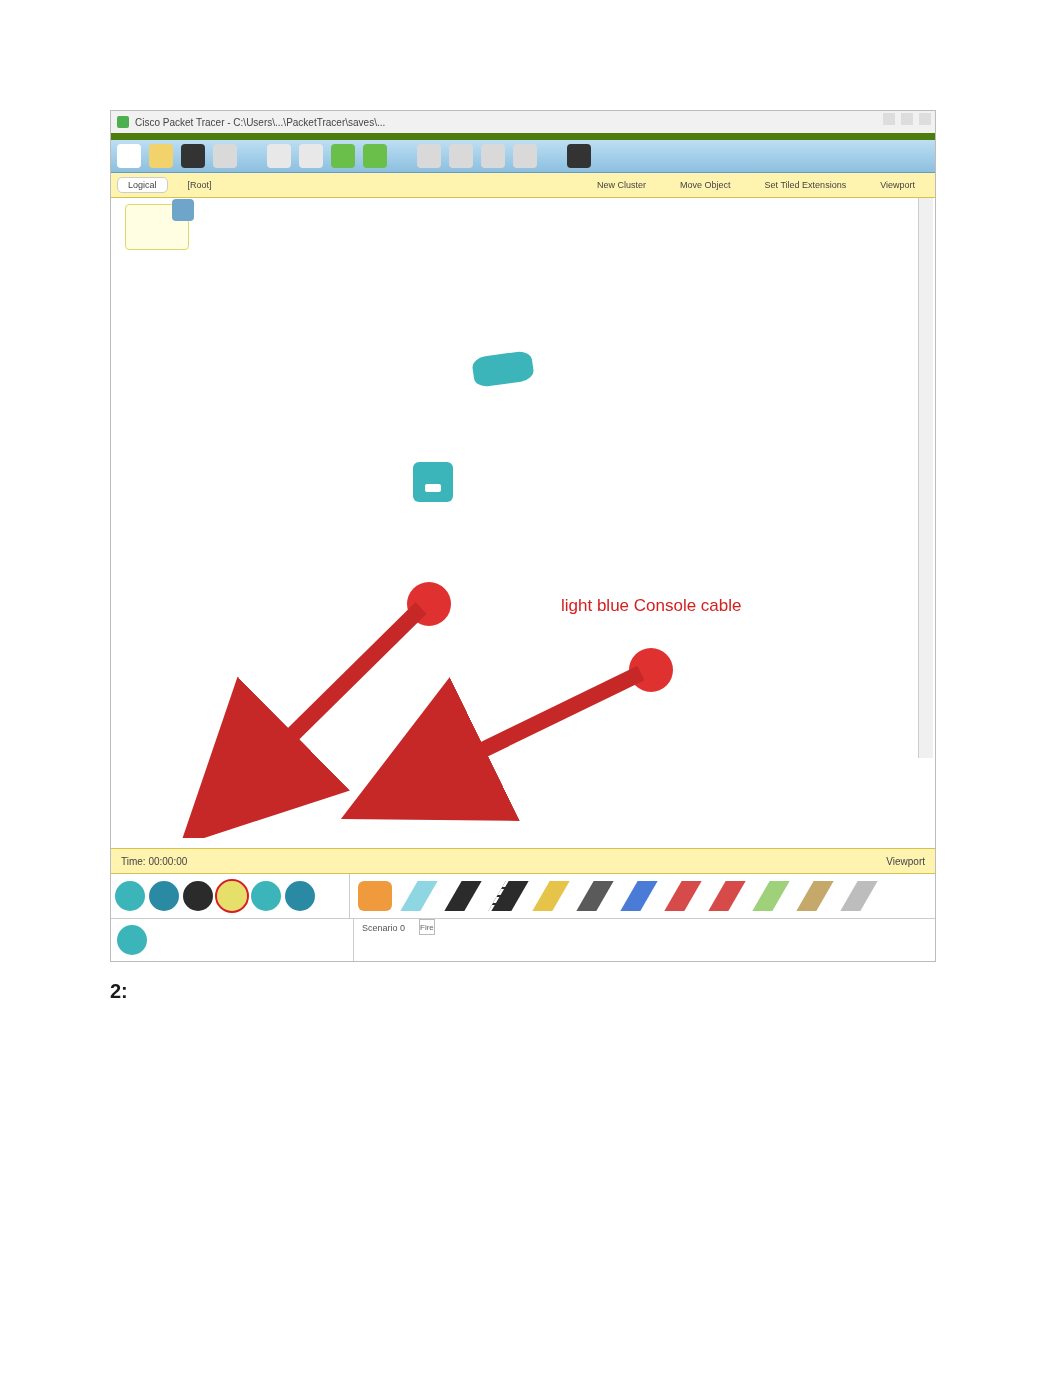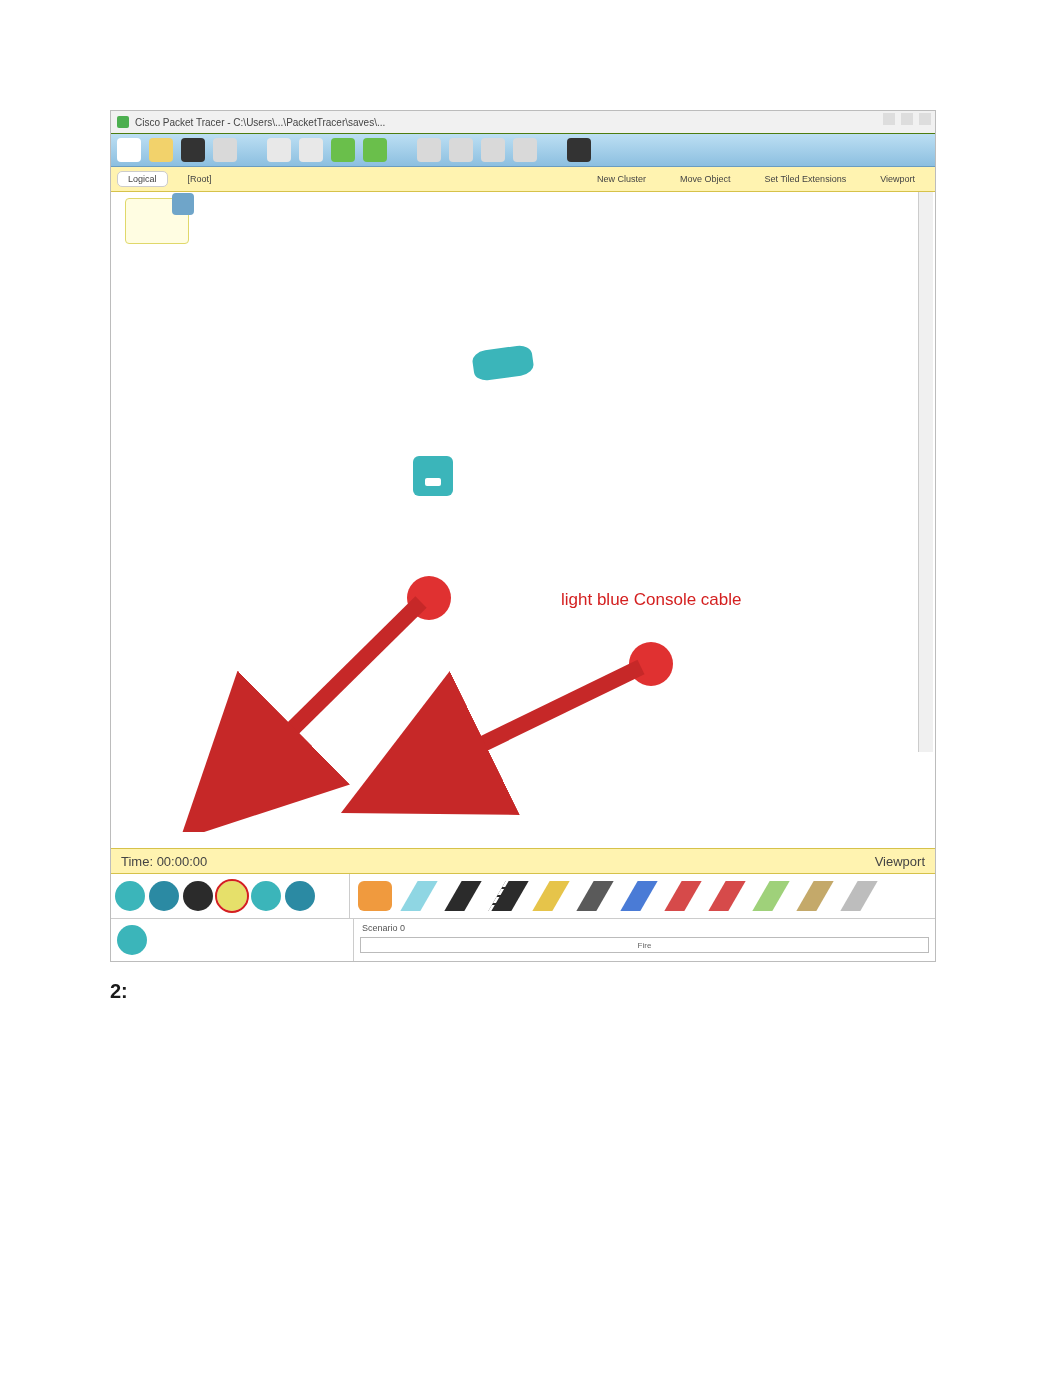--- a/index.html
+++ b/index.html
@@ -1,18 +1,18 @@
 <!DOCTYPE html>
 <html><head>
 <meta charset="utf-8">
 <style>
   html,body{margin:0;padding:0;background:#fff;font-family:Arial,Helvetica,sans-serif;width:1062px;height:1377px;overflow:hidden}
   .page{position:relative;width:1062px;height:1377px}
   .app{position:absolute;left:110px;top:110px;width:824px;height:850px;border:1px solid #bcbcbc;background:#fff}
-  .titlebar{height:22px;background:#f1f1f1;display:flex;align-items:center;padding:0 6px;font-size:10px;color:#444;border-bottom:1px solid #4d7c0f;position:relative}
+  .titlebar{height:22px;background:#f1f1f1;display:flex;align-items:center;padding:0 6px;font-size:10px;color:#444;border-bottom:7px solid #4d7c0f;position:relative}
   .titlebar .icon{width:12px;height:12px;background:#4caf50;border-radius:2px;margin-right:6px}
   .titlebar .ctrls{position:absolute;right:4px;top:2px;display:flex;gap:6px}
   .titlebar .ctrls span{width:12px;height:12px;background:#ddd;display:inline-block}
   .menubar{height:18px;display:flex;gap:18px;padding:2px 10px;font-size:10px;color:#333;border-bottom:1px solid #ccc}
   .toolbar1{height:32px;background:linear-gradient(#bcdff3,#8cbfe0);display:flex;align-items:center;padding:0 6px;gap:8px;border-bottom:1px solid #6a9cc0}
   .toolbar1 .btn{width:24px;height:24px;border-radius:4px;display:flex;align-items:center;justify-content:center;font-size:14px}
   .toolbar1 .gap{width:14px}
   .tab-row{height:24px;background:#fff3b0;display:flex;align-items:center;gap:6px;padding:0 6px;border-bottom:1px solid #d6c24a;font-size:9px;color:#444}
   .tab-row .tabbox{background:#fff;border:1px solid #ccc;border-radius:5px;padding:2px 10px}
   .tab-row .tab-label{padding:2px 14px}
@@ -20,32 +20,32 @@
   .note{position:absolute;left:14px;top:6px;width:62px;height:44px;background:#fffde2;border:1px solid #e0d86a;border-radius:4px}
   .note .peg{position:absolute;right:-6px;top:-6px;width:22px;height:22px;background:#6fa5c9;border-radius:4px}
   .router{position:absolute;left:362px;top:156px;width:60px;height:30px;background:#3bb5ba;border-radius:14px/10px;transform:rotate(-8deg)}
   .switch{position:absolute;left:302px;top:264px;width:40px;height:40px;background:#3bb5ba;border-radius:6px}
   .switch:before{content:"";position:absolute;left:30%;top:55%;width:40%;height:20%;background:#fff;border-radius:2px}
   .scroll-track{position:absolute;right:2px;top:0;bottom:0;width:14px;background:#f0f0f0;border-left:1px solid #ccc}
   .callout{position:absolute;font-size:17px;font-weight:normal;color:#d42020}
   .arrow-svg{position:absolute;pointer-events:none}
   .dot{position:absolute;width:44px;height:44px;background:#e03131;border-radius:50%}
   .lower{position:absolute;bottom:0;left:0;right:0}
-  .tab-row2{height:24px;background:#fff3b0;display:flex;align-items:center;padding:0 10px;font-size:13px;color:#444;border-top:1px solid #d6c24a;border-bottom:1px solid #d6c24a}
+  .tab-row2{height:24px;background:#fff3b0;display:flex;align-items:center;padding:0 10px;font-size:10px;color:#444;border-top:1px solid #d6c24a;border-bottom:1px solid #d6c24a}
   .tab-row2 .spacer{flex:1}
   .btm-row{height:44px;display:flex;align-items:center;background:#fff}
   .cat-box{width:230px;height:44px;display:flex;align-items:center;gap:4px;padding:0 4px;border-right:1px solid #ccc}
   .cat-box .c{width:30px;height:30px;border-radius:50%}
   .conn-row{flex:1;height:44px;display:flex;align-items:center;gap:10px;padding:0 8px}
   .conn{width:34px;height:30px;border-radius:6px;position:relative}
   .conn .slash{position:absolute;left:20%;top:0;width:60%;height:100%;transform:skewX(-30deg)}
   .footer{height:42px;display:flex;border-top:1px solid #ccc}
   .footer .selbox{width:230px;display:flex;align-items:center;justify-content:flex-start;padding:0 6px;border-right:1px solid #ccc}
   .footer .selbox .sel{width:30px;height:30px;background:#3bb5ba;border-radius:50%}
-  .footer .info{flex:1;display:flex;flex-direction:column}
+  .footer .info{flex:1;display:flex;flex-direction:row}
   .footer .info .label{font-size:9px;color:#555;padding:4px 8px}
   .footer .info .bar{height:14px;margin:0 6px 4px 6px;border:1px solid #bbb;display:flex;align-items:center;justify-content:center;font-size:8px;color:#666}
   .step-label{position:absolute;left:110px;top:980px;font-size:20px;font-weight:bold;color:#1a1a1a}
 </style>
 </head>
 <body>
 
 <div class="page">
   <div class="app">
 

